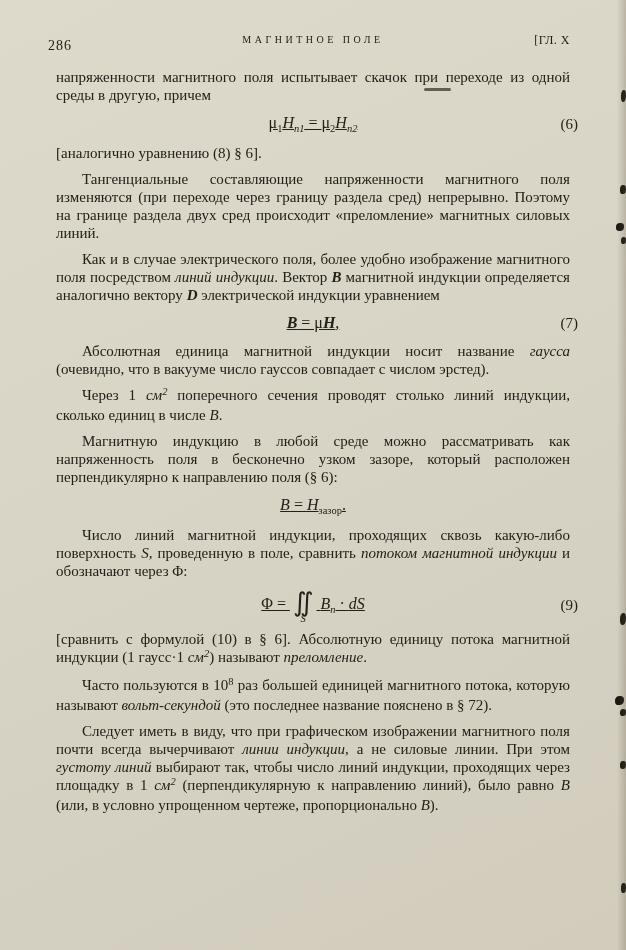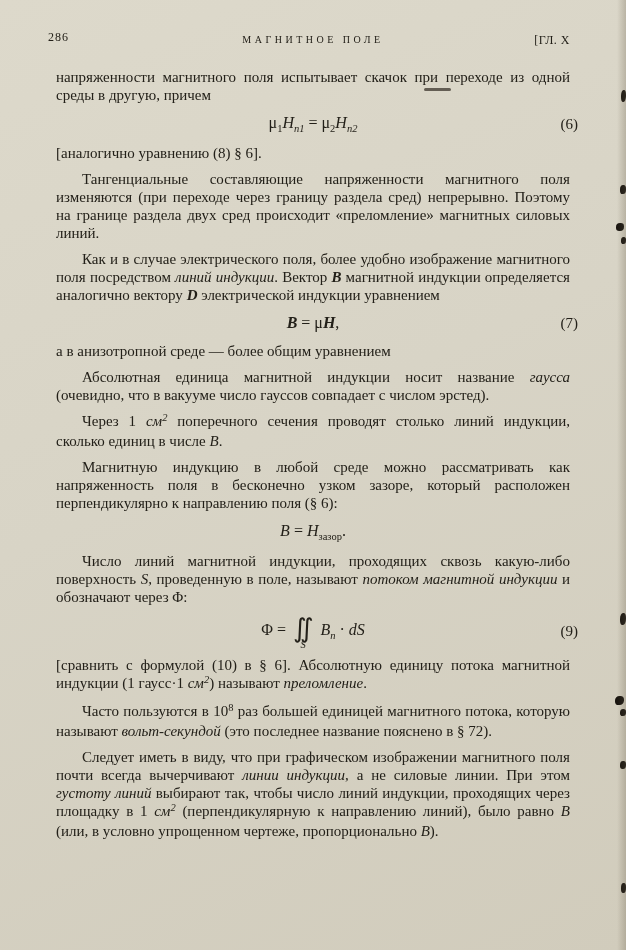--- a/index.html
+++ b/index.html
@@ -13,36 +13,36 @@
   }
   .sheet {
     position: absolute; inset: 0;
     background: linear-gradient(155deg, #ddd9cb 0%, #d8d4c6 45%, #d1ccbc 100%);
   }
   .edge-shade {
     position: absolute; right: 0; top: 0; width: 9px; height: 100%;
     background: linear-gradient(to right, rgba(110,100,80,0), rgba(100,90,70,0.28));
   }
   .hdr { position: relative; height: 20px; margin: 30px 48px 0 48px; }
-  .pagenum { position: absolute; left: 0; top: 0; font-size: 12px; letter-spacing: 1px; }
+  .pagenum { position: absolute; left: 0; top: 8px; font-size: 14px; letter-spacing: 1px; }
   .runtitle { position: absolute; left: 50%; transform: translateX(-50%); top: 4px;
               font-size: 10px; letter-spacing: 3.5px; white-space: nowrap; }
   .chapter { position: absolute; right: 8px; top: 3px; font-size: 12px; letter-spacing: 0.5px; }
 
   .txt {
     margin: 18px 48px 0 48px;
     font-size: 15px; line-height: 18px;
     text-align: justify;
   }
   .p { margin: 8px; text-indent: 26px; }
   .p.noind { text-indent: 0; }
 
   .formula {
     position: relative; text-align: center;
-    margin: 8px 0; font-size: 16px; line-height: 22px; text-indent: 0;
+    margin: 8px 0; font-size: 16px; line-height: 22px; text-indent: 0; text-decoration: underline;
   }
   .f-num { position: absolute; right: 0; top: 50%; transform: translateY(-50%); font-size: 15px; }
 
   .it { font-style: italic; }
   .bd { font-weight: 700; }
   .sb { font-size: 10.5px; position: relative; top: 4px; }
   .sp { font-size: 10.5px; position: relative; top: -5px; }
 
   .stack { display: inline-flex; flex-direction: column; align-items: center;
            vertical-align: middle; position: relative; top: 3px; margin: 0 3px; }
@@ -84,32 +84,31 @@
 
     <p class="p noind"><span>[аналогично уравнению (8) § 6].</span></p>
     <p class="p"><span>Тангенциальные составляющие напряженности магнитного поля изменяются (при переходе через границу раздела сред) непрерывно. Поэтому на границе раздела двух сред происходит «преломление» магнитных силовых линий.</span></p>
     <p class="p"><span>Как и в случае электрического поля, более удобно изображение магнитного поля посредством </span><span class="it">линий индукции</span><span>. Вектор </span><span class="it bd">B</span><span> магнитной индукции определяется аналогично вектору </span><span class="it bd">D</span><span> электрической индукции уравнением</span></p>
 
     <div class="formula">
       <span class="f-body"><span class="it bd">B</span><span> = μ</span><span class="it bd">H</span><span>,</span></span>
       <span class="f-num">(7)</span>
     </div>
 
-    <p class="p noind"><span>а в анизотропной среде — более общим уравнением</span></p>
 
 
     <p class="p"><span>Абсолютная единица магнитной индукции носит название </span><span class="it">гаусса</span><span> (очевидно, что в вакууме число гауссов совпадает с числом эрстед).</span></p>
     <p class="p"><span>Через 1 </span><span class="it">см</span><span class="it sp">2</span><span> поперечного сечения проводят столько линий индукции, сколько единиц в числе </span><span class="it">B</span><span>.</span></p>
     <p class="p"><span>Магнитную индукцию в любой среде можно рассматривать как напряженность поля в бесконечно узком зазоре, который расположен перпендикулярно к направлению поля (§ 6):</span></p>
 
     <div class="formula">
       <span class="f-body"><span class="it">B</span><span> = </span><span class="it">H</span><span class="sb">зазор</span><span>.</span></span>
     </div>
 
-    <p class="p"><span>Число линий магнитной индукции, проходящих сквозь какую-либо поверхность </span><span class="it">S</span><span>, проведенную в поле, называют </span><span class="it">потоком магнитной индукции</span><span> и обозначают через Φ:</span></p>
+    <p class="p"><span>Число линий магнитной индукции, проходящих сквозь какую-либо поверхность </span><span class="it">S</span><span>, проведенную в поле, сравнить </span><span class="it">потоком магнитной индукции</span><span> и обозначают через Φ:</span></p>
 
     <div class="formula">
       <span class="f-body"><span>Φ = </span><span class="stack">
             <span class="stack-main big">∬</span>
             <span class="stack-under">S</span>
           </span><span> </span><span class="it">B</span><span class="it sb">n</span><span> · </span><span class="it">dS</span></span>
       <span class="f-num">(9)</span>
     </div>
 
     <p class="p noind"><span>[сравнить с формулой (10) в § 6]. Абсолютную единицу потока магнитной индукции (1 гаусс·1 </span><span class="it">см</span><span class="it sp">2</span><span>) называют </span><span class="it">преломление</span><span>.</span></p>

